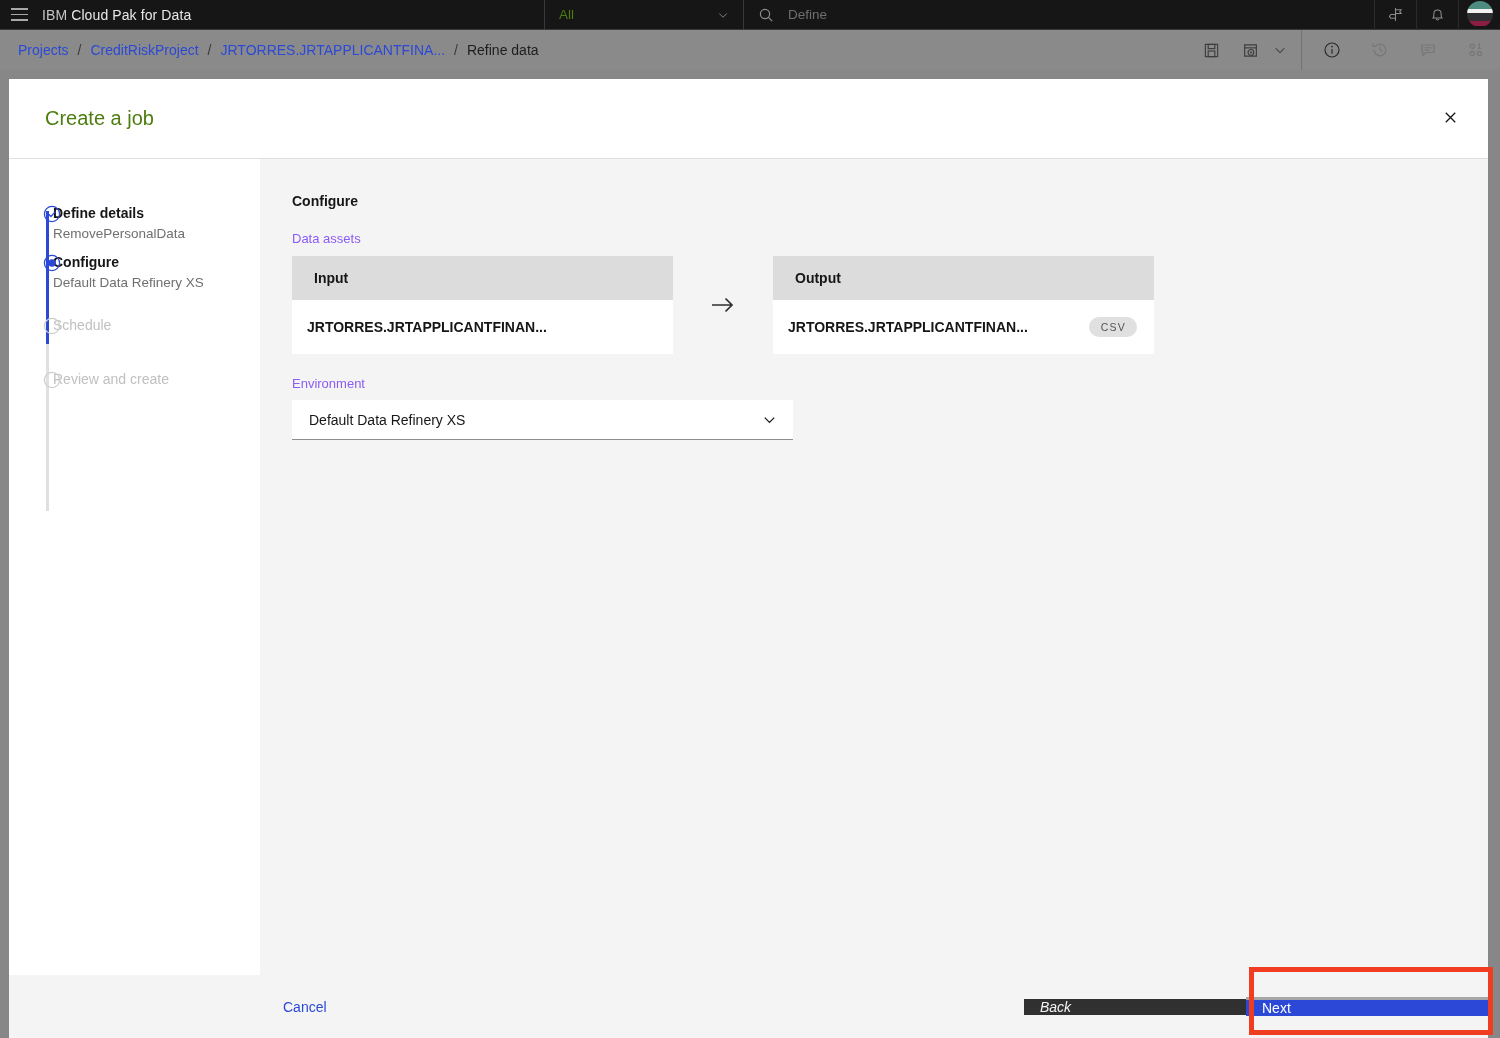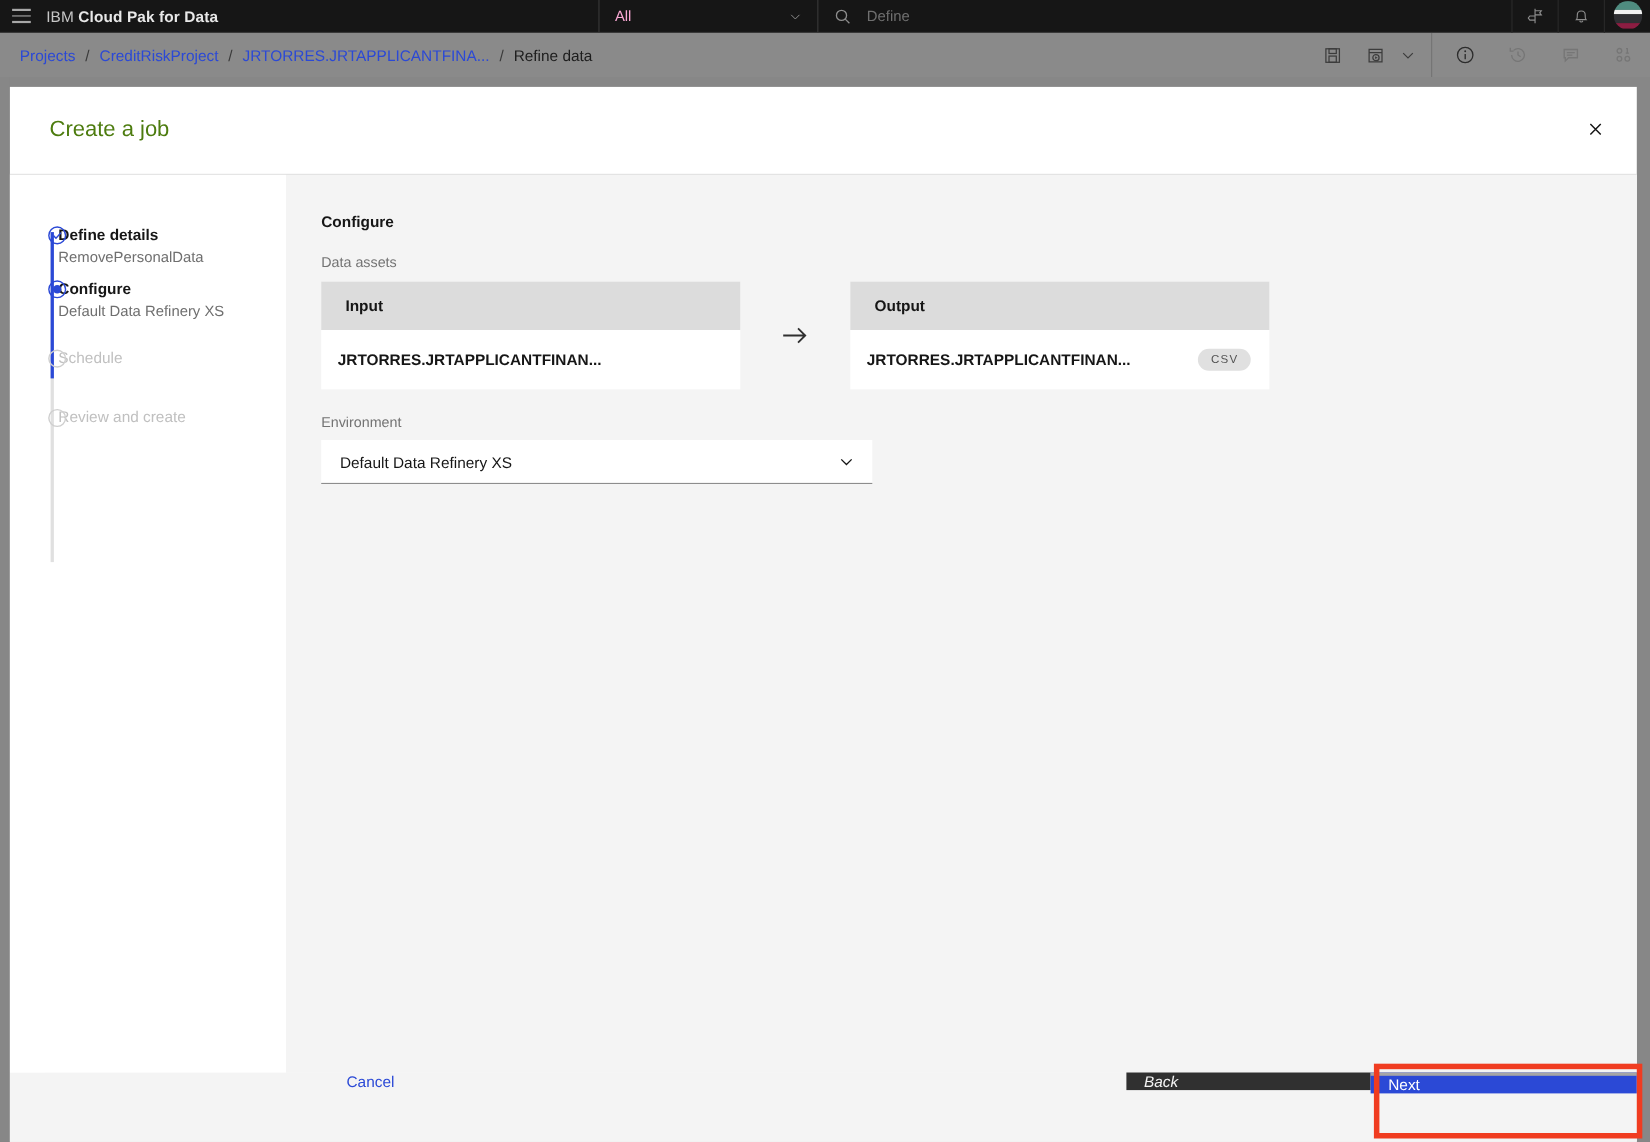--- a/index.html
+++ b/index.html
@@ -18,27 +18,27 @@
   }
   .hamburger {
     width: 38px; height: 30px; display: flex; flex-direction: column;
     align-items: center; justify-content: center; gap: 4px;
   }
   .hamburger span { display: block; width: 17px; height: 1.5px; background: #a8a8a8; }
   .brand {
     font-size: 14px; color: #c6c6c6; margin-left: 4px; white-space: nowrap;
     letter-spacing: 0.1px;
   }
-  .brand b { color: #e8e8e8; font-weight: 700; }
+  .brand b { color: #e8e8e8; font-weight: 400; }
   .nav-spacer { flex: 1 1 auto; }
   .all-select {
     width: 200px; height: 30px; border-left: 1px solid #393939;
     border-right: 1px solid #393939;
     display: flex; align-items: center; padding: 0 14px;
-    color: #f9a8d4; font-size: 13.5px; justify-content: space-between;
+    color: #4d7c0f; font-size: 13.5px; justify-content: space-between;
   }
   .chev-sm { width: 12px; height: 12px; }
   .search-box {
     flex: 0 0 630px; height: 30px; display: flex; align-items: center;
     padding-left: 14px; gap: 14px;
   }
   .search-box .ph { color: #6f6f6f; font-size: 13.5px; }
   .nav-icon {
     width: 42px; height: 30px; display: flex; align-items: center;
     justify-content: center; border-left: 1px solid #2a2a2a;
@@ -111,21 +111,21 @@
   .step.disabled .step-title { color: #c0c0c0; font-weight: 400; }
   .step.sp-sched { margin-top: 22px; }
   .step.sp-rev { margin-top: 34px; }
 
   
   .pane {
     flex: 1 1 auto; background: #f4f4f4; padding: 34px 0 0 32px;
     display: flex; flex-direction: column; min-width: 0;
   }
   .pane-title { font-size: 14px; font-weight: 600; color: #161616; }
-  .field-label { font-size: 13px; color: #737373; margin-top: 22px; }
+  .field-label { font-size: 13px; color: #8b5cf6; margin-top: 22px; }
 
   .assets { display: flex; align-items: center; margin-top: 10px; }
   .asset-card { width: 381px; background: #ffffff; }
   .asset-head {
     height: 44px; background: #dcdcdc; display: flex; align-items: center;
     padding-left: 22px; font-size: 14px; font-weight: 600; color: #161616;
   }
   .asset-body {
     height: 54px; display: flex; align-items: center; padding: 0 17px 0 15px;
     gap: 10px;
@@ -149,21 +149,21 @@
     border-bottom: 1px solid #8d8d8d; display: flex; align-items: center;
     padding: 0 15px 0 17px; justify-content: space-between;
   }
   .env-value { font-size: 14px; color: #161616; }
   .env-chev { color: #161616; display: flex; }
 
   .pane-fill { flex: 1 1 auto; }
 
   
   .modal-foot {
-    flex: 0 0 63px; display: flex; align-items: flex-start; background: #f4f4f4; padding-left: 32px;
+    flex: 0 0 63px; display: flex; align-items: center; background: #f4f4f4;
   }
   .foot-left {
     flex: 1 1 auto; display: flex; align-items: center; padding-left: 274px;
     background: #f4f4f4;
   }
   .cancel-link { color: #2b49d6; font-size: 14px; cursor: pointer; }
   .btn-back {
     flex: 0 0 222px; background: #303030; color: #f4f4f4; font-size: 14px;
     display: flex; align-items: center; padding-left: 16px; font-style: italic;
   }

